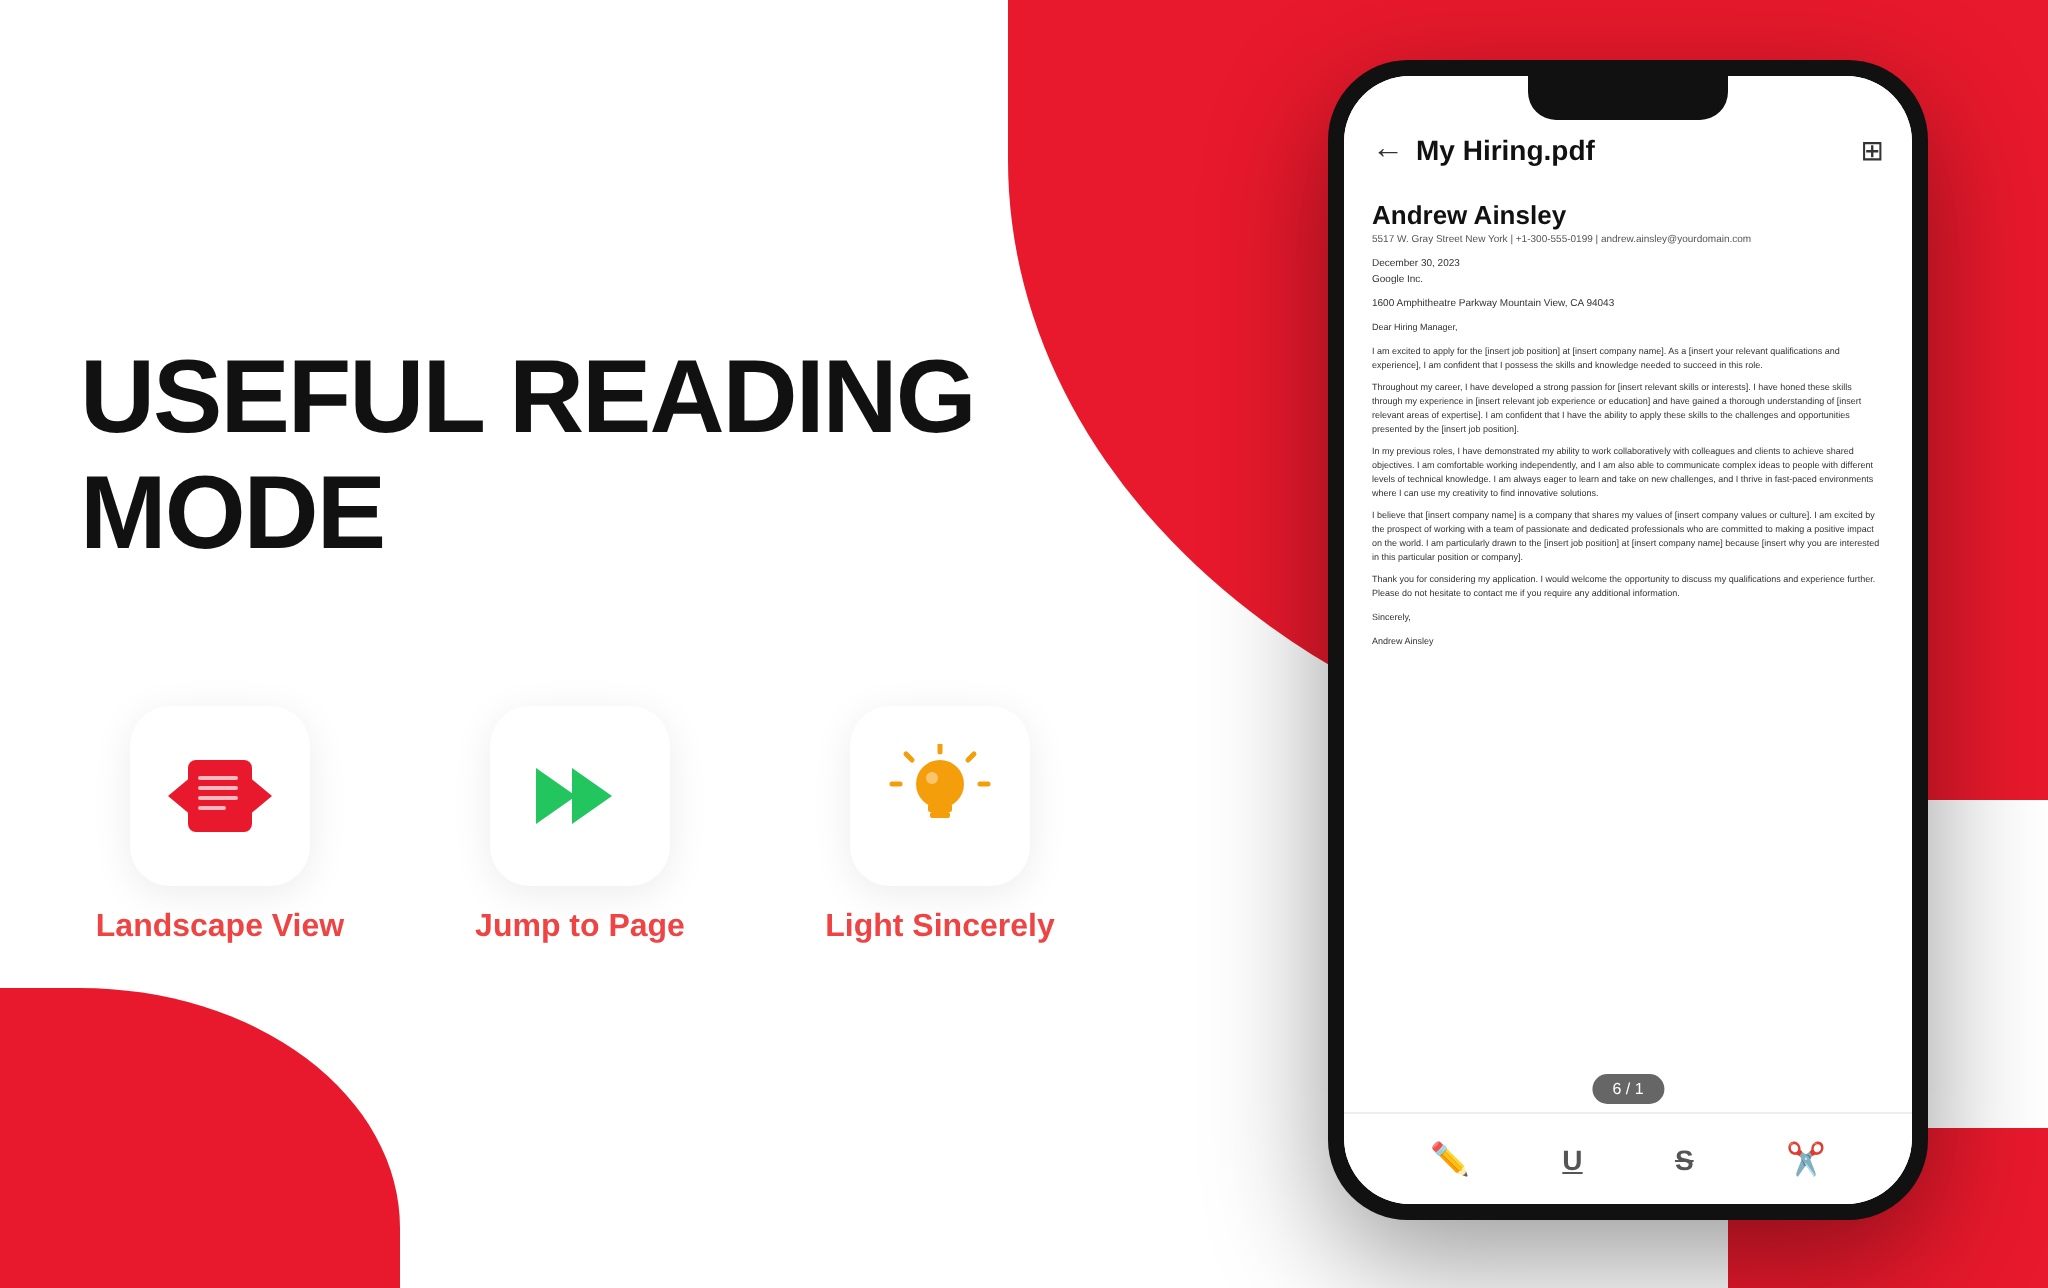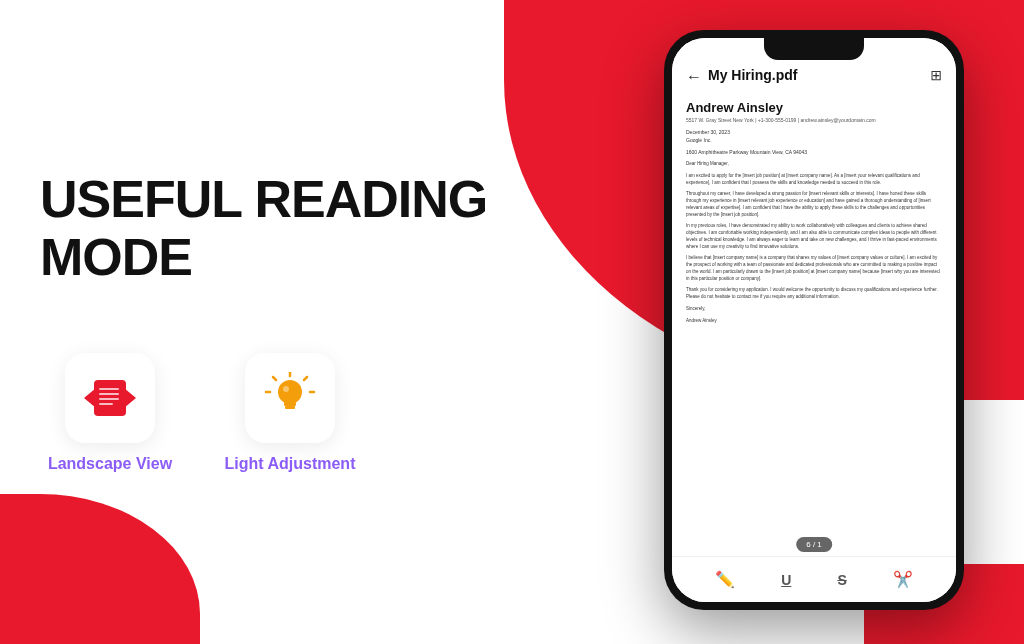--- a/index.html
+++ b/index.html
@@ -89,21 +89,21 @@
       border-radius: 20px;
       display: flex;
       align-items: center;
       justify-content: center;
       box-shadow: 0 4px 20px rgba(0,0,0,0.08);
     }
 
     .feature-label {
       font-size: 16px;
       font-weight: 600;
-      color: #8b5cf6;
+      color: #ef4444;
       text-align: left;
     }
 
     
     .phone-container {
       position: absolute;
       right: 60px;
       top: 30px;
       z-index: 2;
       width: 300px;
@@ -268,40 +268,50 @@
           <rect x="15" y="19" width="20" height="2" rx="1" fill="white" opacity="0.7"></rect>
           <rect x="15" y="24" width="20" height="2" rx="1" fill="white" opacity="0.7"></rect>
           <rect x="15" y="29" width="14" height="2" rx="1" fill="white" opacity="0.7"></rect>
 
           <polygon points="52,24 40,14 40,34" fill="#e8192c"></polygon>
         </svg>
       </div>
       <span class="feature-label">Landscape View</span>
     </div>
 
+    <div class="feature-item">
+      <div class="feature-icon-wrap">
+        <svg width="52" height="48" viewBox="0 0 52 48">
+
+          <polygon points="4,10 24,24 4,38" fill="#22c55e"></polygon>
+          <polygon points="22,10 42,24 22,38" fill="#22c55e"></polygon>
+        </svg>
+      </div>
+      <span class="feature-label">Jump to Page</span>
+    </div>
 
     <div class="feature-item">
       <div class="feature-icon-wrap">
         <svg width="52" height="52" viewBox="0 0 52 52">
 
           <circle cx="26" cy="20" r="12" fill="#f59e0b"></circle>
 
           <rect x="20" y="30" width="12" height="4" rx="1" fill="#f59e0b"></rect>
           <rect x="21" y="34" width="10" height="3" rx="1" fill="#f59e0b"></rect>
 
           <line x1="26" y1="4" x2="26" y2="0" stroke="#f59e0b" stroke-width="2.5" stroke-linecap="round"></line>
           <line x1="40" y1="8" x2="43" y2="5" stroke="#f59e0b" stroke-width="2.5" stroke-linecap="round"></line>
           <line x1="46" y1="20" x2="50" y2="20" stroke="#f59e0b" stroke-width="2.5" stroke-linecap="round"></line>
           <line x1="12" y1="8" x2="9" y2="5" stroke="#f59e0b" stroke-width="2.5" stroke-linecap="round"></line>
           <line x1="6" y1="20" x2="2" y2="20" stroke="#f59e0b" stroke-width="2.5" stroke-linecap="round"></line>
 
           <circle cx="22" cy="17" r="3" fill="white" opacity="0.4"></circle>
         </svg>
       </div>
-      <span class="feature-label">Light Adjustment</span>
+      <span class="feature-label">Light Sincerely</span>
     </div>
 
   </div>
 </div>
 
 <div class="phone-container">
   <div class="phone-outer">
     <div class="phone-notch"></div>
     <div class="phone-screen">
 

